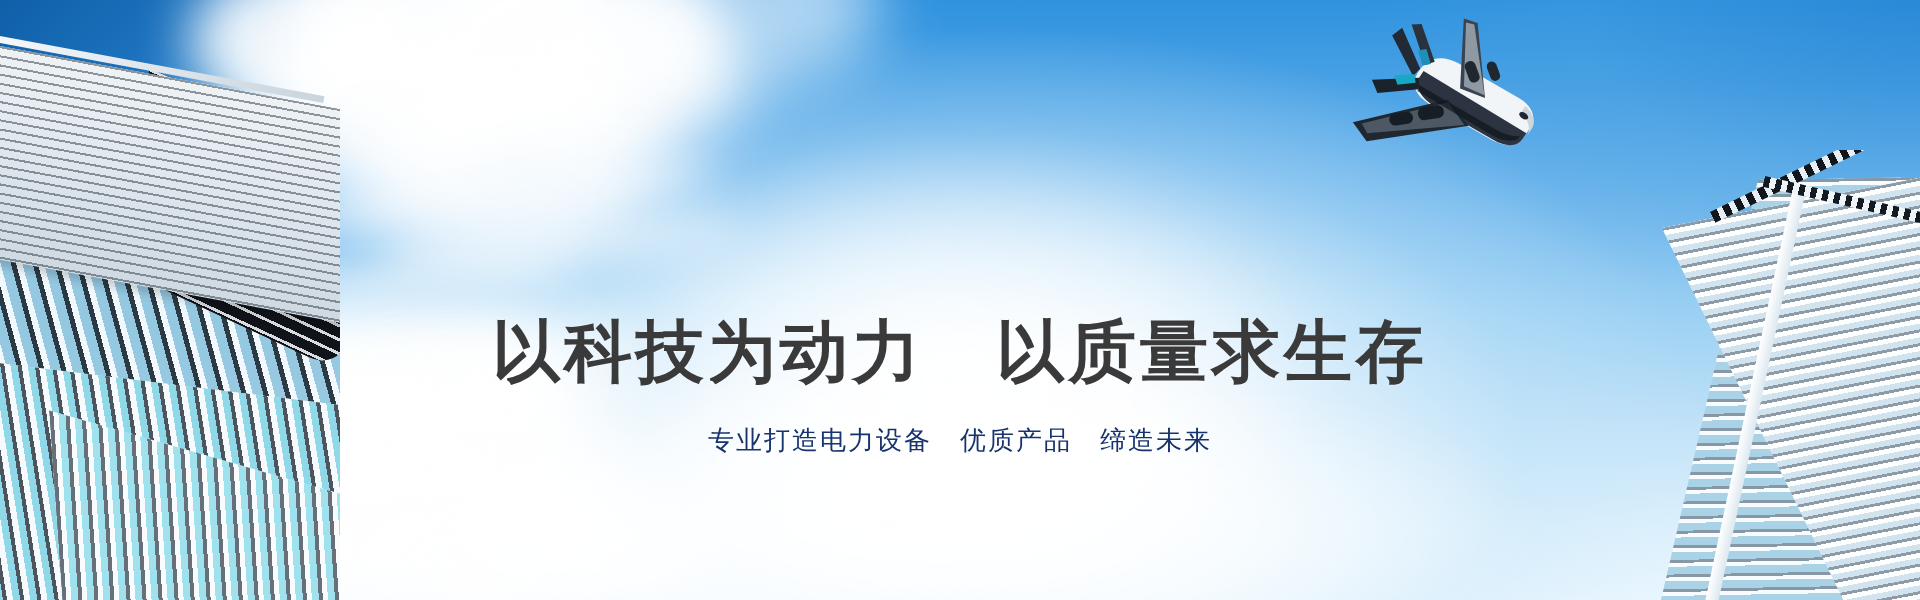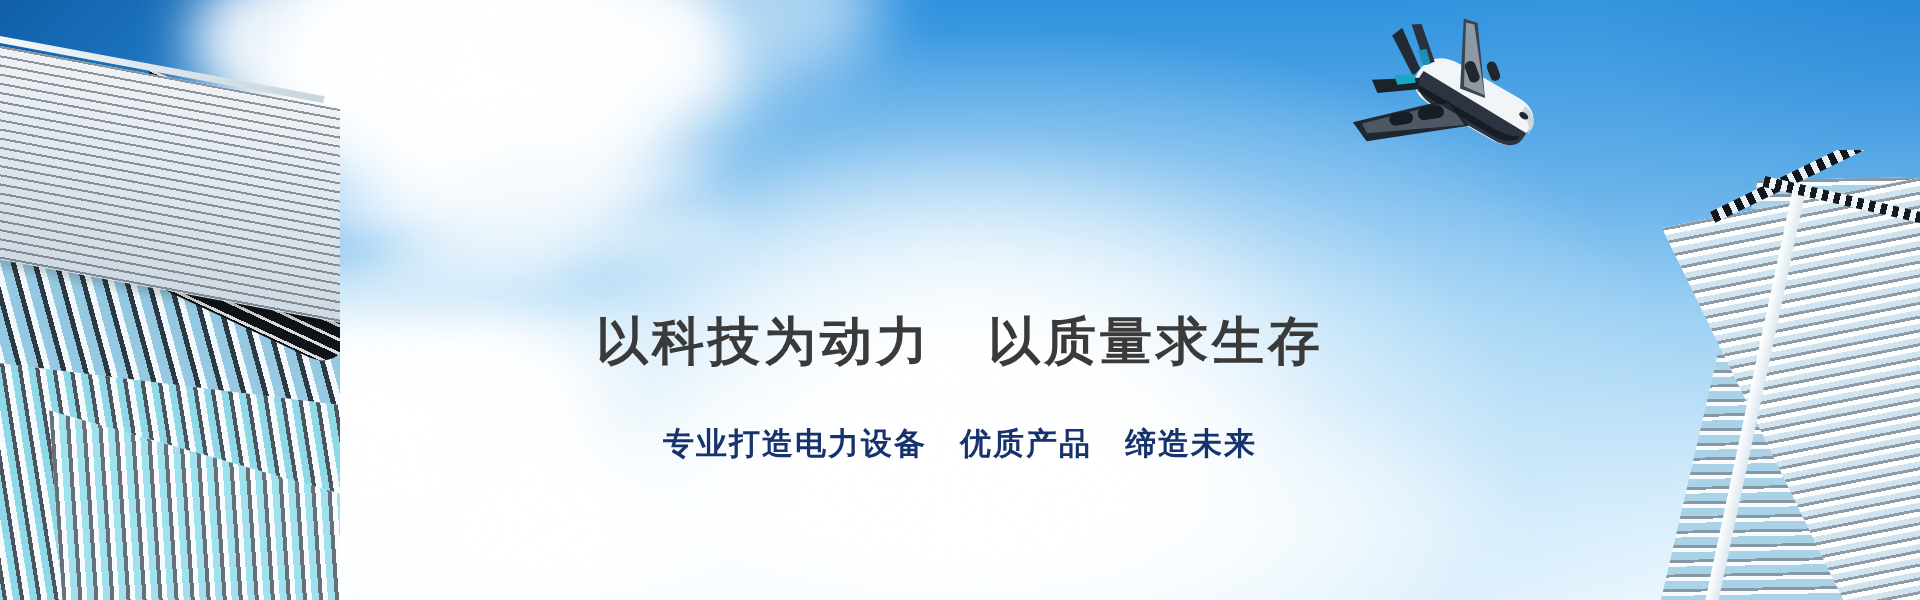--- a/index.html
+++ b/index.html
@@ -166,33 +166,33 @@
   
   .plane{
     position:absolute;left:1352px;top:16px;width:196px;height:182px;
   }
   .plane svg{display:block;width:196px;height:182px;}
 
   
   .headline{
     position:absolute;left:0;right:0;top:312px;
     text-align:center;
-    font-size:52px;
+    font-size:68px;
     font-weight:700;
     letter-spacing:4px;
     color:#3a3a3a;
     white-space:pre;
     text-shadow:0 1px 2px rgba(255,255,255,.35);
     line-height:1.15;
   }
   .subline{
     position:absolute;left:0;right:0;top:425px;
     text-align:center;
-    font-size:31px;
-    font-weight:700;
+    font-size:26px;
+    font-weight:400;
     letter-spacing:2px;
     color:#17336e;
     white-space:pre;
     line-height:1.2;
   }
 </style>
 </head>
 <body>
 
 <div class="banner">

